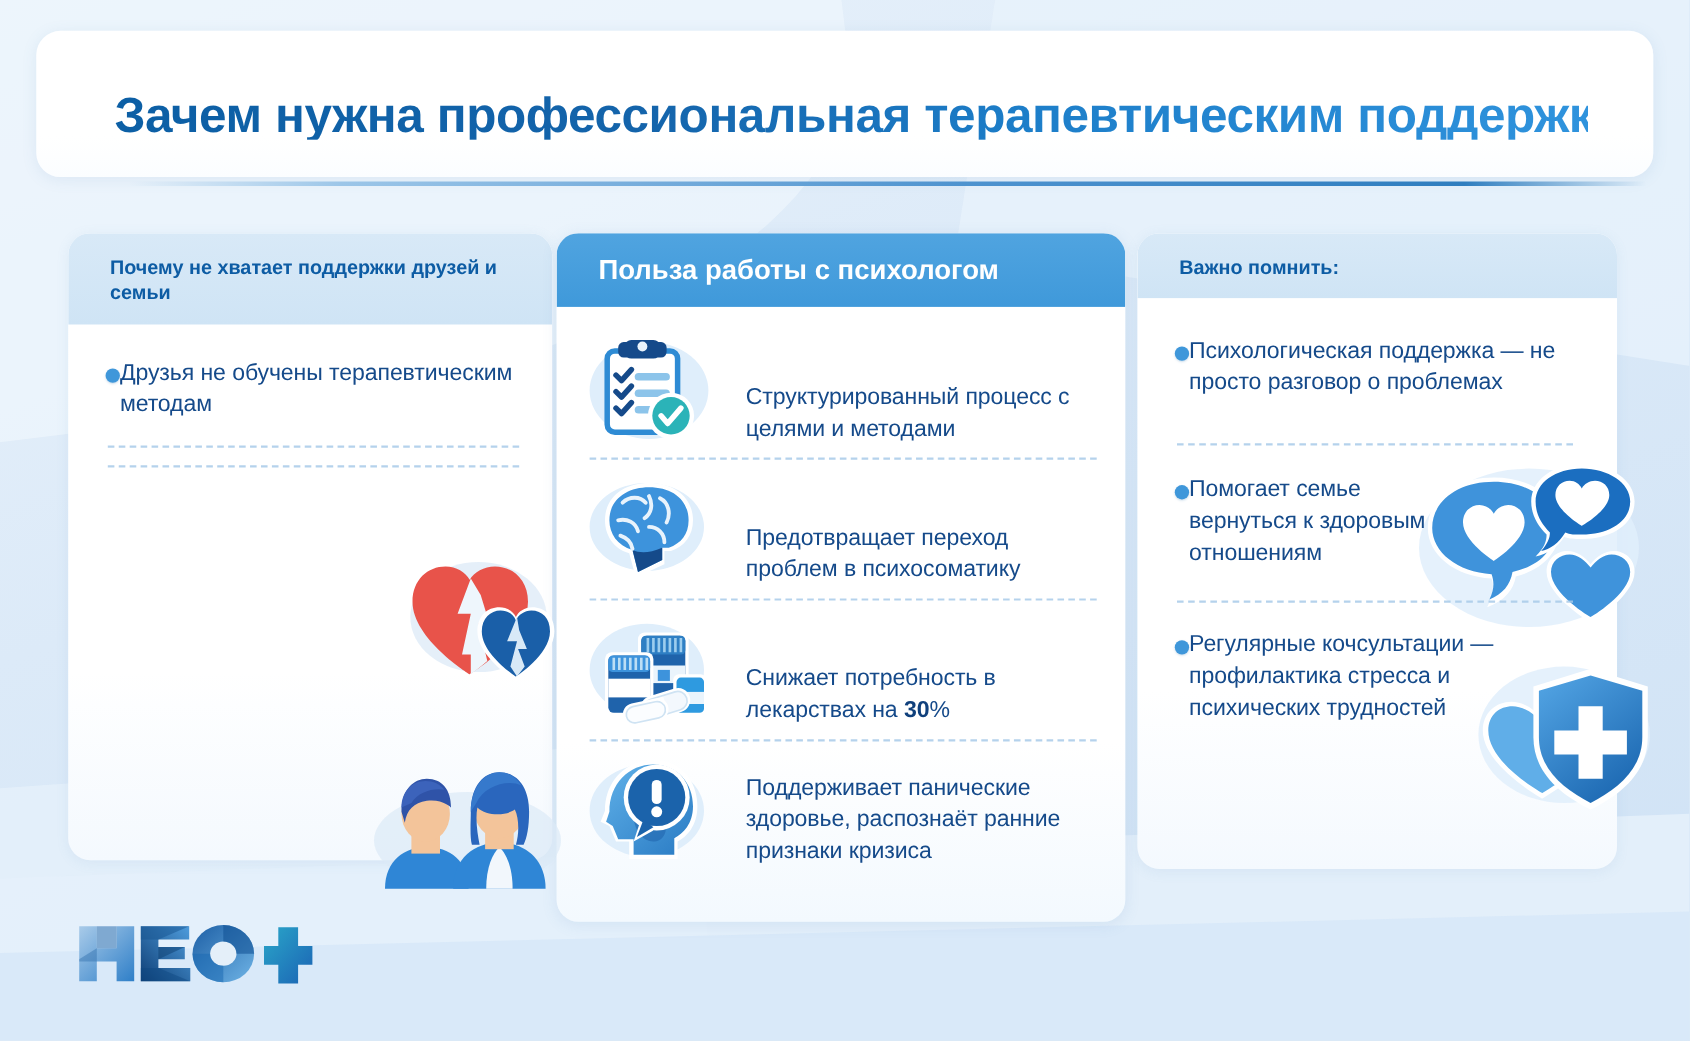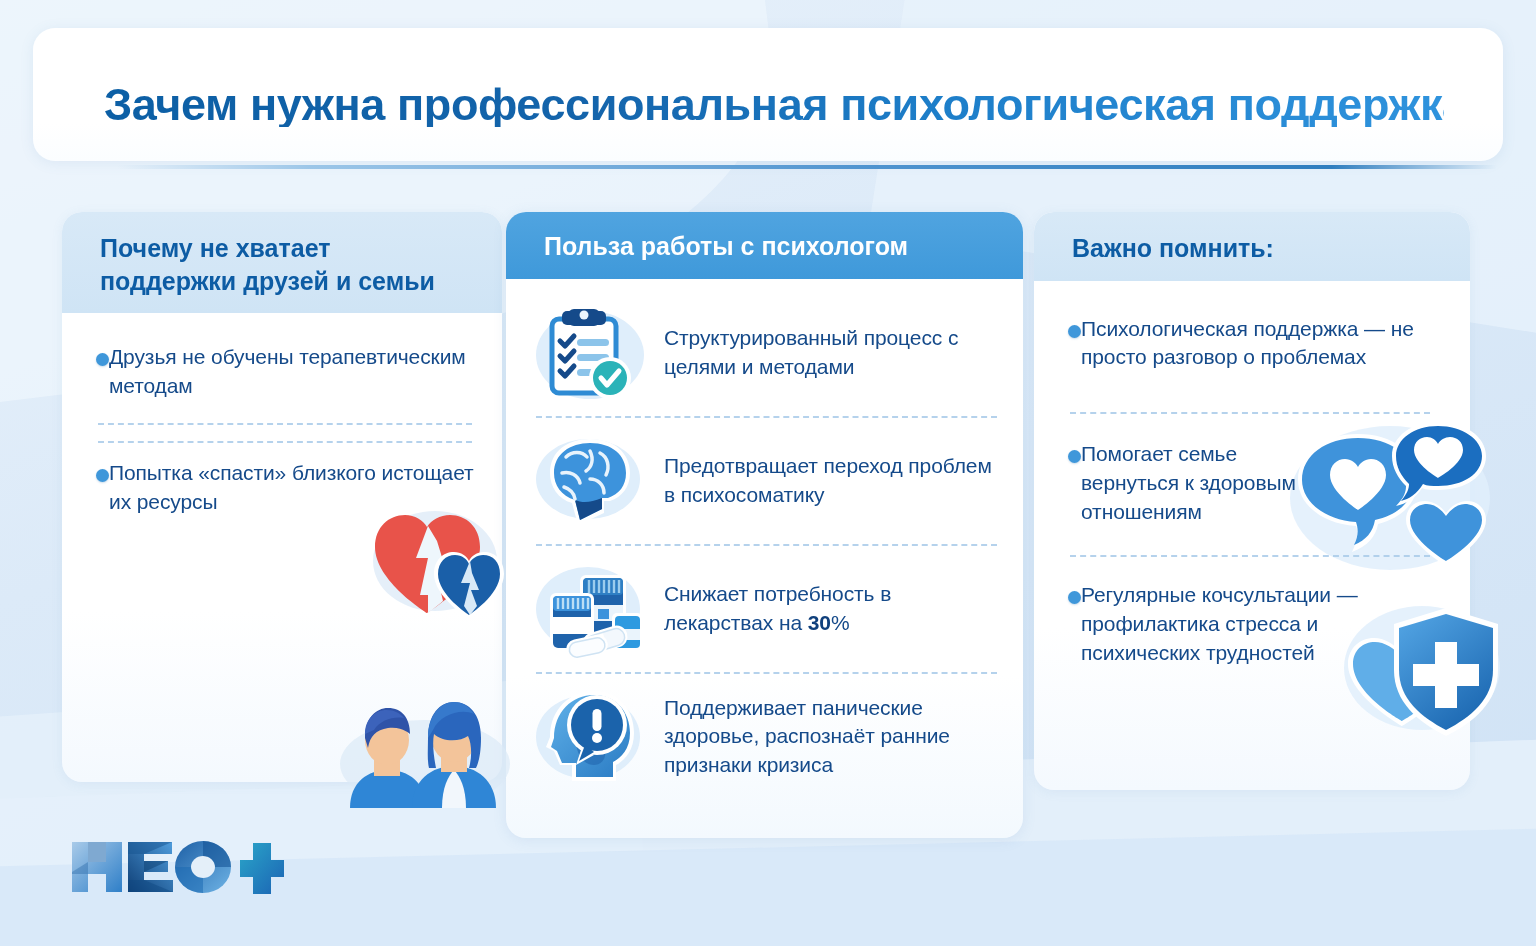--- a/index.html
+++ b/index.html
@@ -44,35 +44,35 @@
   .col-mid{left:506px;top:212px;width:517px;height:626px;
     background:linear-gradient(180deg,#ffffff 0%,#ffffff 74%,#f3f9fe 100%);
     box-shadow:0 2px 14px rgba(90,140,190,.12);}
   .col-right{left:1034px;top:212px;width:436px;height:578px;
     background:linear-gradient(180deg,#ffffff 0%,#ffffff 72%,#f4f9fe 100%);
     box-shadow:0 2px 12px rgba(90,140,190,.09);}
 
   .hdr{box-sizing:border-box;width:100%;display:flex;align-items:center;}
   .hdr-soft{background:linear-gradient(180deg,#d8e9f7 0%,#cfe4f5 100%);
     padding:20px 30px 16px 38px;}
-  .hdr-soft .htxt{color:#0d5ca4;font-size:25px;font-weight:bold;line-height:1.30;}
+  .hdr-soft .htxt{color:#0d5ca4;font-size:18px;font-weight:bold;line-height:1.30;}
   .hdr-solid{background:linear-gradient(180deg,#50a4e0 0%,#3f99da 100%);
     padding:18px 12px 16px 38px;}
   .hdr-solid .htxt{color:#ffffff;font-size:25px;font-weight:bold;line-height:1.3;}
 
   
   .blist{padding:30px 26px 0 34px;position:relative;z-index:3;}
   .bitem{display:flex;align-items:flex-start;gap:0;padding:0 0 6px 0;}
   .dot{flex:0 0 auto;width:13px;height:13px;border-radius:50%;
     background:#3f97da;margin-top:10px;box-shadow:0 1px 2px rgba(40,110,170,.25);}
   .btxt{color:#154a8a;font-size:21px;line-height:1.38;font-weight:500;letter-spacing:-.1px;}
   .dash{height:0;border-top:2px dashed #a9cbe9;margin:16px 4px 16px 2px;opacity:.85;}
 
   
-  .frow{display:flex;align-items:center;gap:16px;padding:4px 22px 4px 26px;}
+  .frow{display:flex;align-items:flex-end;gap:30px;padding:4px 22px 4px 26px;}
   .ficon{flex:0 0 auto;width:116px;height:104px;position:relative;}
   .ftxt{color:#154a8a;font-size:21px;line-height:1.36;font-weight:500;letter-spacing:-.1px;}
   .ftxt b{font-weight:bold;color:#10407c;}
   .ftxt .pct{font-weight:500;}
   .dash-mid{height:0;border-top:2px dashed #a9cbe9;margin:7px 26px 7px 30px;opacity:.85;}
 
   .ficon svg{position:absolute;left:0;top:0;}
 
   
   .ill{position:absolute;pointer-events:none;z-index:2;}
@@ -89,39 +89,35 @@
 
 <div class="stage">
 
   <div class="wave w1"></div>
   <div class="wave w4"></div>
   <div class="wave w5"></div>
   <div class="wave w2"></div>
   <div class="wave w3"></div>
 
   <div class="titlecard">
-    <div class="title">Зачем нужна профессиональная психологическая поддержка</div>
+    <div class="title">Зачем нужна профессиональная терапевтическим поддержка</div>
     <div class="titlerule"></div>
   </div>
 
   <div class="col col-left">
     <div class="hdr hdr-soft">
       <div class="htxt">Почему не хватает поддержки друзей и семьи</div>
     </div>
     <div class="blist">
       <div class="bitem">
         <span class="dot"></span>
         <span class="btxt">Друзья не обучены терапевтическим методам</span>
       </div>
       <div class="dash"></div>
       <div class="dash"></div>
-      <div class="bitem">
-        <span class="dot"></span>
-        <span class="btxt">Попытка «спасти» близкого истощает их ресурсы</span>
-      </div>
     </div>
   </div>
 
   <div class="ill ill-hearts">
     <svg width="145" height="130" viewBox="0 0 145 130">
       <ellipse cx="70" cy="66" rx="62" ry="50" fill="#dceaf7" opacity=".75"></ellipse>
       <path d="M62 118 C62 118 10 86 10 52 C10 32 24 20 40 20 C50 20 58 25 62 32 C66 25 75 20 85 20 C101 20 115 32 115 52 C115 86 62 118 62 118 Z" fill="#e8534a"></path>
       <path d="M63 31 L51 63 L63 63 L55 100 L63 100 L63 118 C63 118 70 113 78 106 L70 72 L80 72 L72 46 L63 31 Z" fill="#eef6fc"></path>
       <path d="M104 124 C104 124 69 102 69 79 C69 65 78 57 89 57 C96 57 102 61 104 66 C106 61 112 57 119 57 C130 57 139 65 139 79 C139 102 104 124 104 124 Z" fill="#ffffff"></path>
       <path d="M104 120 C104 120 73 100 73 79 C73 67 81 60 90 60 C97 60 102 64 104 69 C106 64 112 60 118 60 C128 60 135 67 135 79 C135 100 104 120 104 120 Z" fill="#1a5fa8"></path>

